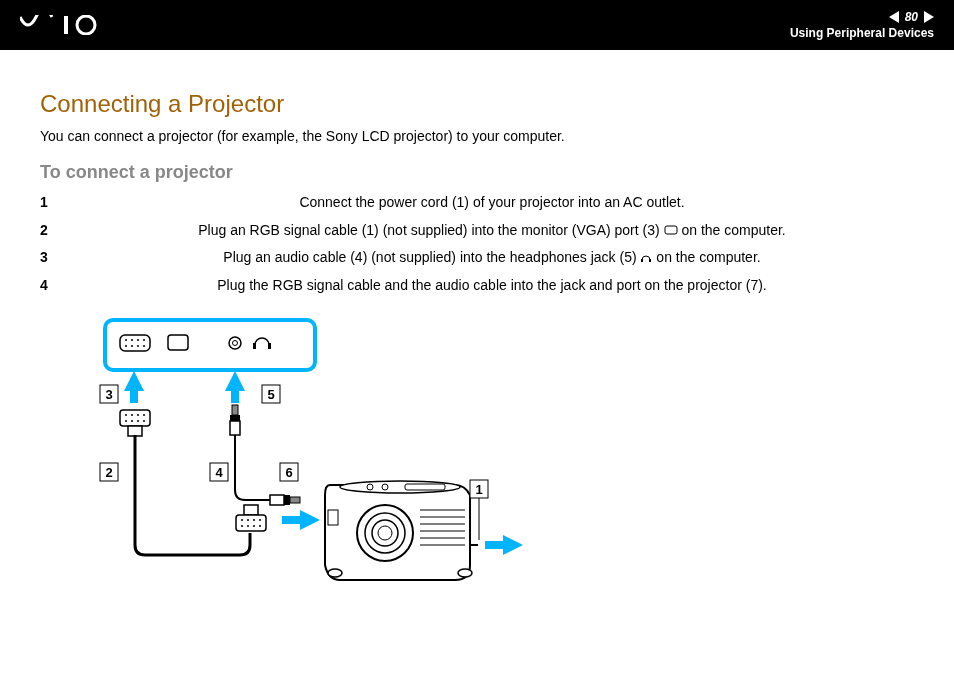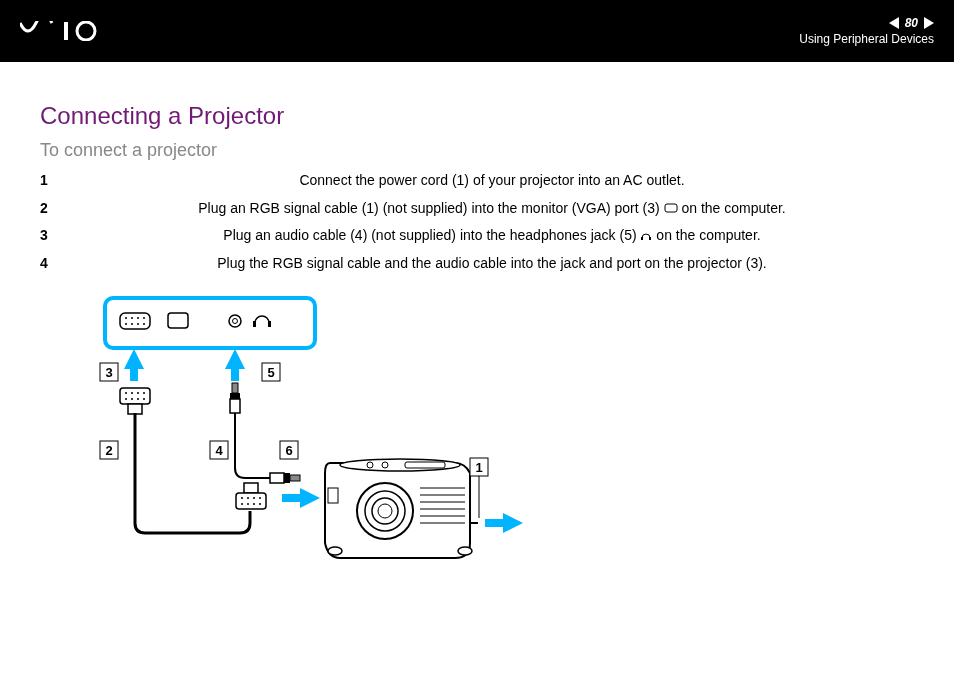--- a/index.html
+++ b/index.html
@@ -7,21 +7,21 @@
     width: 954px;
     height: 674px;
     background: #fff;
     font-family: Arial, Helvetica, sans-serif;
     color: #000;
     overflow: hidden;
   }
   .header {
     background: #000;
     color: #fff;
-    height: 62px;
+    height: 50px;
     display: flex;
     align-items: center;
     justify-content: space-between;
     padding: 0 20px;
   }
   .logo {
     font-weight: bold;
     letter-spacing: 2px;
     display: flex;
     align-items: center;
@@ -47,38 +47,38 @@
   .nav-left {
     border-top: 6px solid transparent;
     border-bottom: 6px solid transparent;
     border-right: 10px solid #fff;
   }
   .nav-right {
     border-top: 6px solid transparent;
     border-bottom: 6px solid transparent;
     border-left: 10px solid #fff;
   }
-  .section-label { font-weight: normal; }
+  .section-label { font-weight: bold; }
   .content {
     padding: 40px 40px 0 40px;
   }
   .title {
-    color: #701a75;
+    color: #a16207;
     font-size: 24px;
     font-weight: normal;
     margin-bottom: 10px;
   }
   .intro {
     font-size: 14px;
     margin-bottom: 18px;
   }
   .subheading {
     color: #888;
     font-size: 18px;
-    font-weight: normal;
+    font-weight: bold;
     margin-bottom: 10px;
   }
   .steps {
     list-style: none;
     font-size: 14px;
   }
   .steps li {
     display: flex;
     gap: 16px;
     margin-bottom: 8px;
@@ -112,20 +112,21 @@
       <span class="nav-arrow nav-left"></span>
       <span>80</span>
       <span class="nav-arrow nav-right"></span>
     </div>
     <div class="section-label">Using Peripheral Devices</div>
   </div>
 </div>
 
 <div class="content">
   <h1 class="title">Connecting a Projector</h1>
+  <p class="intro">You can connect a projector (for example, the Sony LCD projector) to your computer.</p>
   <h2 class="subheading">To connect a projector</h2>
 
   <ol class="steps">
     <li>
       <span class="step-num">1</span>
       <span class="step-text">
         <span>Connect the power cord (1) of your projector into an AC outlet.</span>
       </span>
     </li>
     <li>
@@ -142,21 +143,21 @@
         <span>Plug an audio cable (4) (not supplied) into the headphones jack (5) </span><svg class="inline-icon" width="12" height="12" viewBox="0 0 12 12">
             <path d="M2 8 A4 4 0 0 1 10 8" fill="none" stroke="#000" stroke-width="1"></path>
             <rect x="1" y="7" width="2" height="3" fill="#000"></rect>
             <rect x="9" y="7" width="2" height="3" fill="#000"></rect>
           </svg><span> on the computer.</span>
       </span>
     </li>
     <li>
       <span class="step-num">4</span>
       <span class="step-text">
-        <span>Plug the RGB signal cable and the audio cable into the jack and port on the projector (3).</span>
+        <span>Plug the RGB signal cable and the audio cable into the jack and port on the projector (7).</span>
       </span>
     </li>
   </ol>
 
   <div class="diagram-wrap">
     <svg width="460" height="320" viewBox="0 0 460 320">
 
       <rect x="35" y="5" width="210" height="50" rx="8" fill="none" stroke="#00b4ff" stroke-width="4"></rect>
 
       <rect x="50" y="20" width="30" height="16" rx="5" fill="none" stroke="#000" stroke-width="1.5"></rect>

